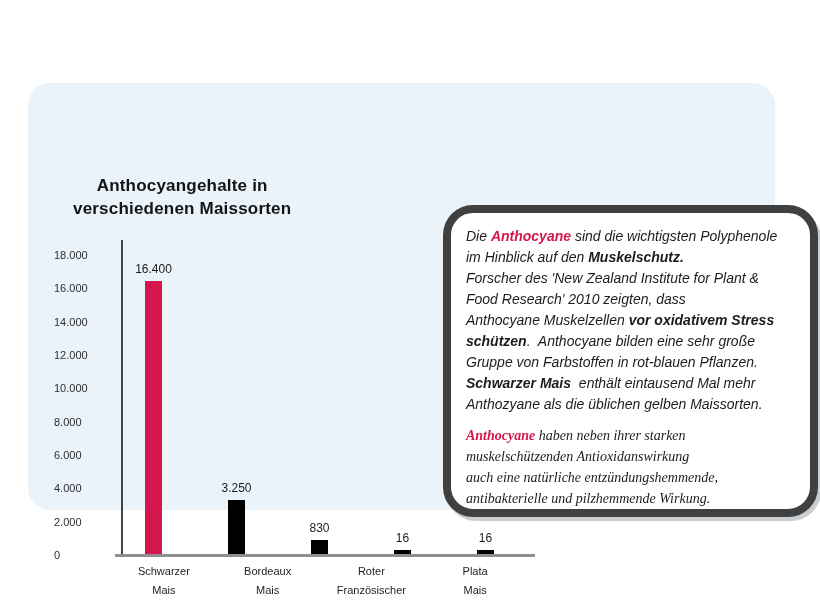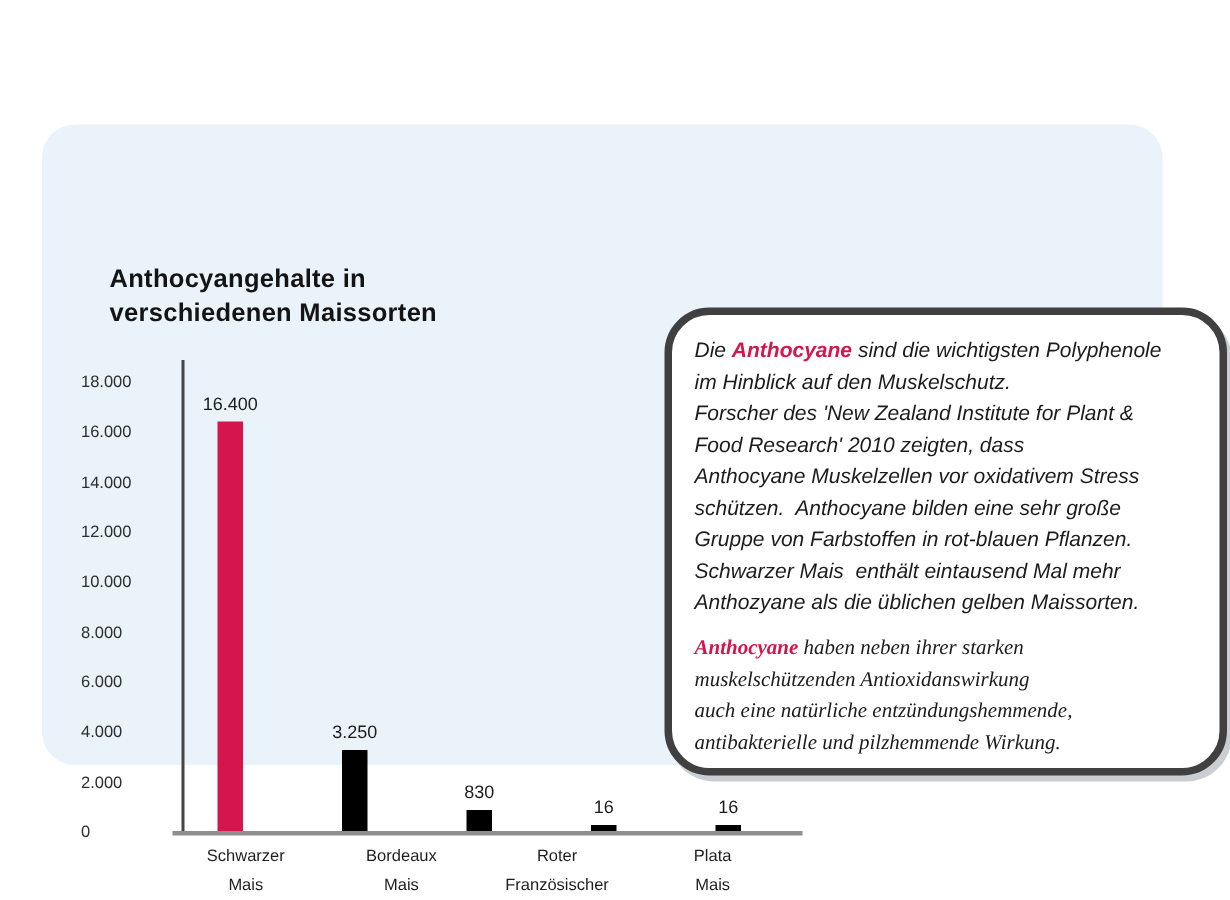--- a/index.html
+++ b/index.html
@@ -11,21 +11,21 @@
     position:relative;width:820px;height:600px;overflow:hidden;
     font-family:"Liberation Sans",sans-serif;background:#ffffff;
   }
   .card{
     position:absolute;left:28px;top:83px;width:747px;height:427px;
     background:var(--card-bg);border-radius:22px;
   }
   .chart-title{
     position:absolute;left:45px;top:91px;
     font-size:17px;font-weight:bold;line-height:23px;color:#141414;
-    white-space:pre-line;letter-spacing:0.2px;
+    white-space:pre-line;letter-spacing:0.2px;text-align:center;
   }
   
   .yticks{
     position:absolute;left:26px;top:167px;width:56px;height:311px;
     display:flex;flex-direction:column;justify-content:space-between;align-items:flex-start;
   }
   .ytick{font-size:11px;line-height:11px;color:#2e2e2e;}
   .yaxis-line{position:absolute;left:93px;top:157px;width:2px;height:316px;background:#454545;}
   .xaxis-line{position:absolute;left:87px;top:471px;width:420px;height:3px;background:#8f8f8f;}
   .bars{
@@ -42,31 +42,31 @@
   .cats{
     position:absolute;left:84px;top:479px;width:415px;display:flex;
   }
   .cat{
     flex:1;text-align:center;font-size:11px;line-height:19px;
     white-space:pre-line;color:#1e1e1e;
   }
   
   .infobox{
     position:absolute;left:415px;top:122px;width:375px;height:312px;
-    background:#ffffff;border:5px solid #404040;border-radius:30px;
+    background:#ffffff;border:8px solid #404040;border-radius:30px;
     box-sizing:border-box;box-shadow:3px 4px 0 #c9ced3;
   }
   .infotext{
     padding:13px 12px 0 15px;
     font-size:14px;font-style:italic;line-height:21px;color:#1c1c1c;
   }
   .para{margin:0;white-space:pre-wrap;}
   .para + .para{margin-top:10px;font-family:Liberation Serif, serif;}
   .seg-normal{}
-  .seg-bold{font-weight:normal;}
+  .seg-bold{font-weight:bold;}
   .seg-accent{font-weight:bold;color:var(--accent);}
 </style>
 </head>
 <body>
 
 <div class="page">
   <div class="card">
     <div class="chart-title">Anthocyangehalte in
 verschiedenen Maissorten</div>
 

